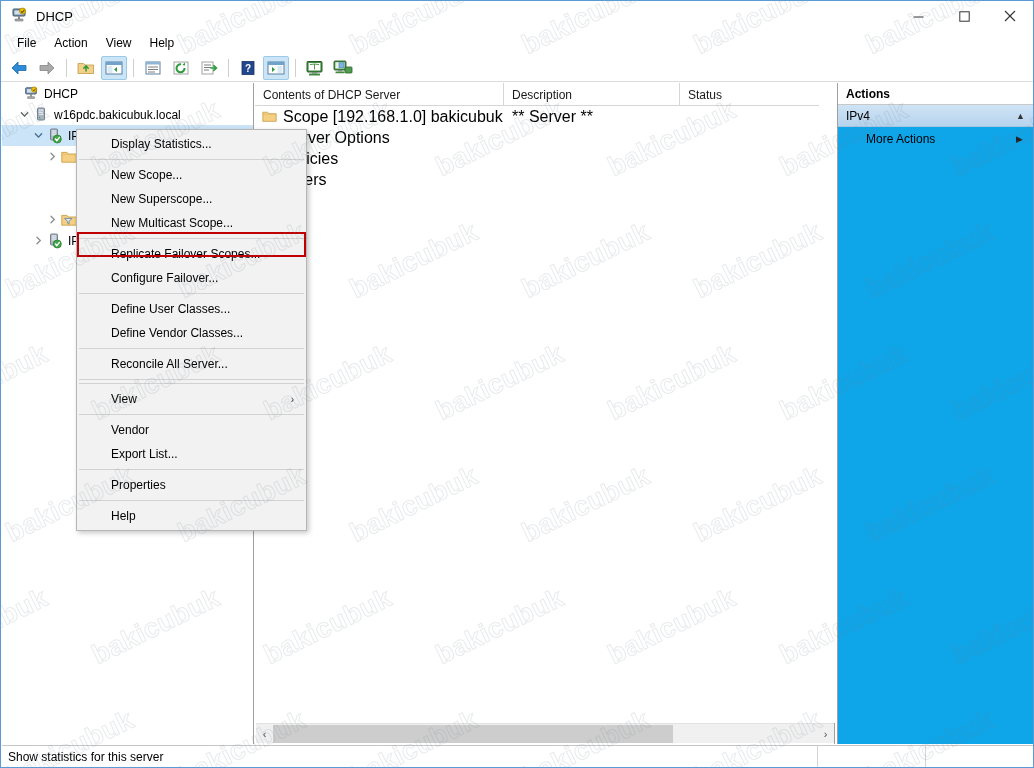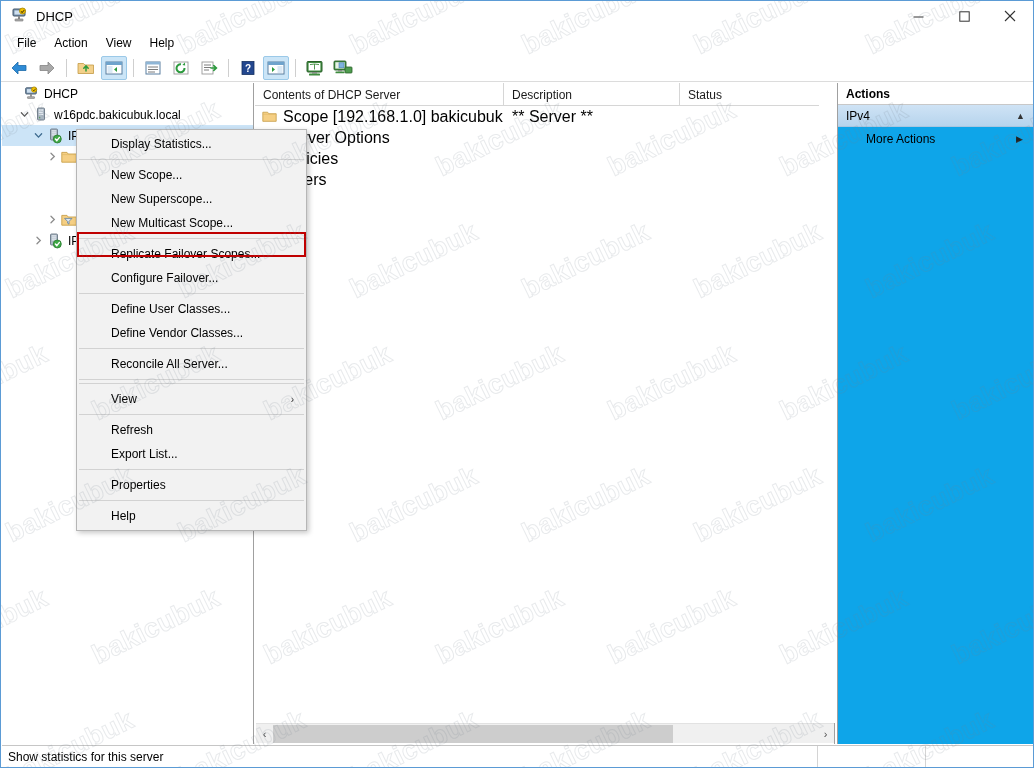--- a/index.html
+++ b/index.html
@@ -638,21 +638,21 @@
     <div class="ctxitem">Define Vendor Classes...</div>
     <div class="ctxsep"></div>
     <div class="ctxitem">Reconcile All Server...</div>
     <div class="ctxsep"></div>
     <div class="ctxsep"></div>
     <div class="ctxitem">
       <span>View</span>
       <span class="arrow">›</span>
     </div>
     <div class="ctxsep"></div>
-    <div class="ctxitem">Refresh</div>
+    <div class="ctxitem">Vendor</div>
     <div class="ctxitem">Export List...</div>
     <div class="ctxsep"></div>
     <div class="ctxitem">Properties</div>
     <div class="ctxsep"></div>
     <div class="ctxitem">Help</div>
   </div>
 
   <div id="redbox"></div>
 
   <div id="statusbar">

